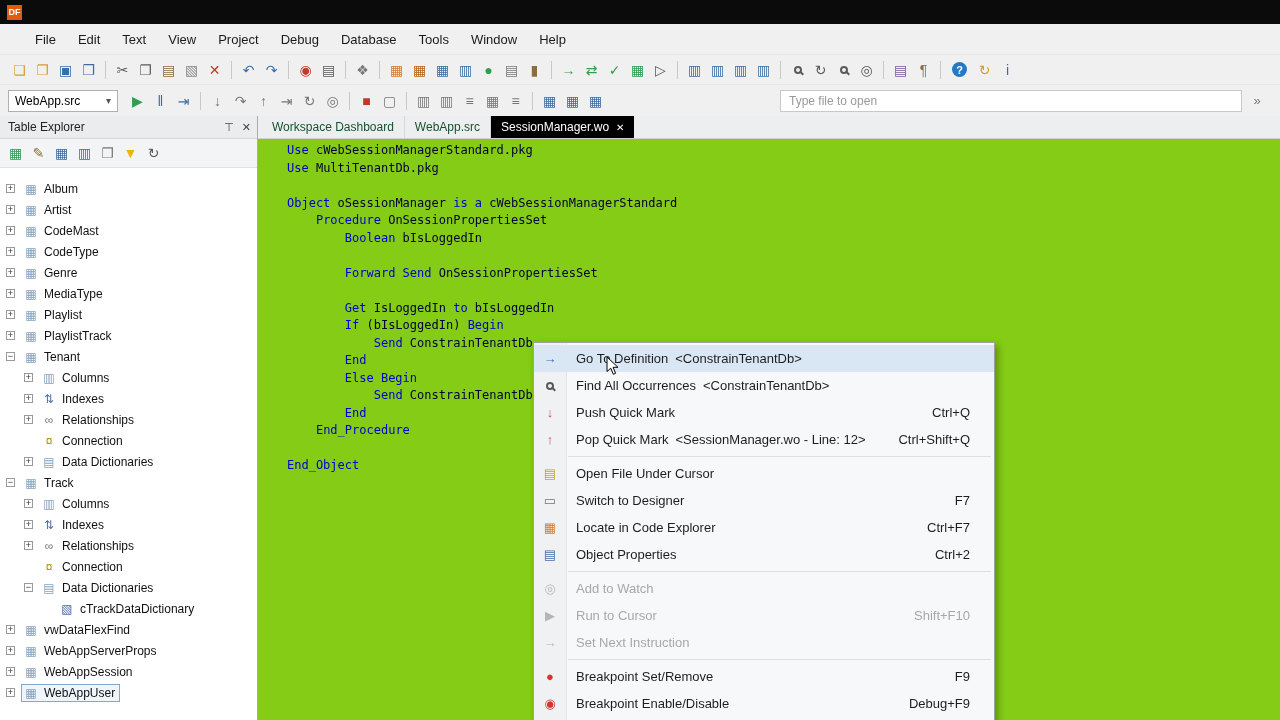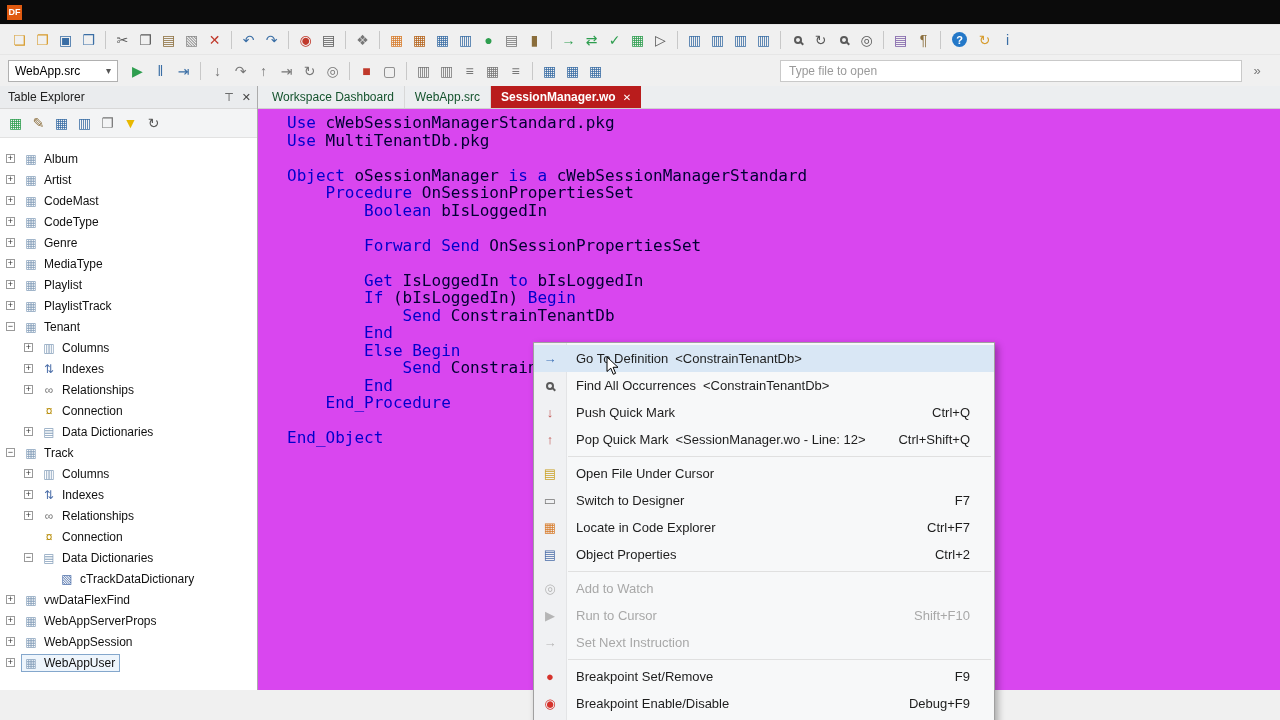--- a/index.html
+++ b/index.html
@@ -39,23 +39,23 @@
   .expander { width:9px; height:9px; border:1px solid #9a9a9a; background:#fff; font-size:9px; line-height:7px; text-align:center; color:#333; margin-right:6px; flex:none; }
   .exp-spacer { width:15px; flex:none; }
   .node { display:flex; align-items:center; padding:1px 4px 1px 1px; border:1px solid transparent; }
   .node.selected { border-color:#84a7cc; background:#eef5fc; }
   .tree-ico { width:16px; font-size:12px; margin-right:5px; text-align:center; flex:none; }
 
   
   .editor-col { flex:1; display:flex; flex-direction:column; background:#fff; min-width:0; }
   .tabbar { height:23px; background:#eceef0; display:flex; align-items:stretch; padding-left:4px; border-bottom:1px solid #d0d0d0; font-size:12px; }
   .tab { display:flex; align-items:center; padding:0 10px; color:#14532d; border-right:1px solid #d8d8d8; gap:7px; cursor:default; }
-  .tab.active { background:#b91c1c; color:#fff; border-right:none;font-weight:bold; }
+  .tab.active { background:#000000; color:#fff; border-right:none; }
   .tab-close { font-size:10px; }
-  .editor { flex:1; background:#d946ef; font-family:"DejaVu Sans Mono","Liberation Mono",monospace; font-size:16px; padding:4px 0 0 29px; }
+  .editor { flex:1; background:#84cc16; font-family:"DejaVu Sans Mono","Liberation Mono",monospace; font-size:12px; padding:4px 0 0 29px; }
   .code-line { height:17.5px; white-space:pre; }
   .kw { color:#0000cc; }
   .id { color:#000033; }
   .pl { color:#000033; }
 
   
   .context-menu { position:absolute; left:533px; top:342px; width:462px; background:#f7f8f9; border:1px solid #a0a0a0; box-shadow:3px 3px 7px rgba(0,0,0,0.3); padding:2px 0; z-index:50; }
   .context-menu::before { content:""; position:absolute; left:0; top:0; bottom:0; width:32px; background:#f0f1f3; border-right:1px solid #e3e4e6; }
   .menu-row { height:27px; display:flex; align-items:center; position:relative; font-size:13px; color:#1e1e1e; padding-right:24px; cursor:default; }
   .menu-row.hovered { background:#d9e7f5; }
@@ -74,20 +74,32 @@
 </style>
 </head>
 <body>
 
 <div class="window">
 
   <div class="titlebar">
     <div class="logo">DF</div>
   </div>
 
+  <div class="menubar">
+      <div class="menu-item">File</div>
+      <div class="menu-item">Edit</div>
+      <div class="menu-item">Text</div>
+      <div class="menu-item">View</div>
+      <div class="menu-item">Project</div>
+      <div class="menu-item">Debug</div>
+      <div class="menu-item">Database</div>
+      <div class="menu-item">Tools</div>
+      <div class="menu-item">Window</div>
+      <div class="menu-item">Help</div>
+    </div>
 
   <div class="toolbar toolbar1">
       <span class="tbi" style="color: rgb(215, 156, 46);">❏</span>
       <span class="tbi" style="color: rgb(215, 156, 46);">❐</span>
       <span class="tbi" style="color: rgb(58, 110, 165);">▣</span>
       <span class="tbi" style="color: rgb(58, 110, 165);">❒</span>
       <span class="tbsep"></span>
       <span class="tbi" style="color: rgb(90, 90, 90);">✂</span>
       <span class="tbi" style="color: rgb(90, 90, 90);">❐</span>
       <span class="tbi" style="color: rgb(138, 109, 59);">▤</span>

